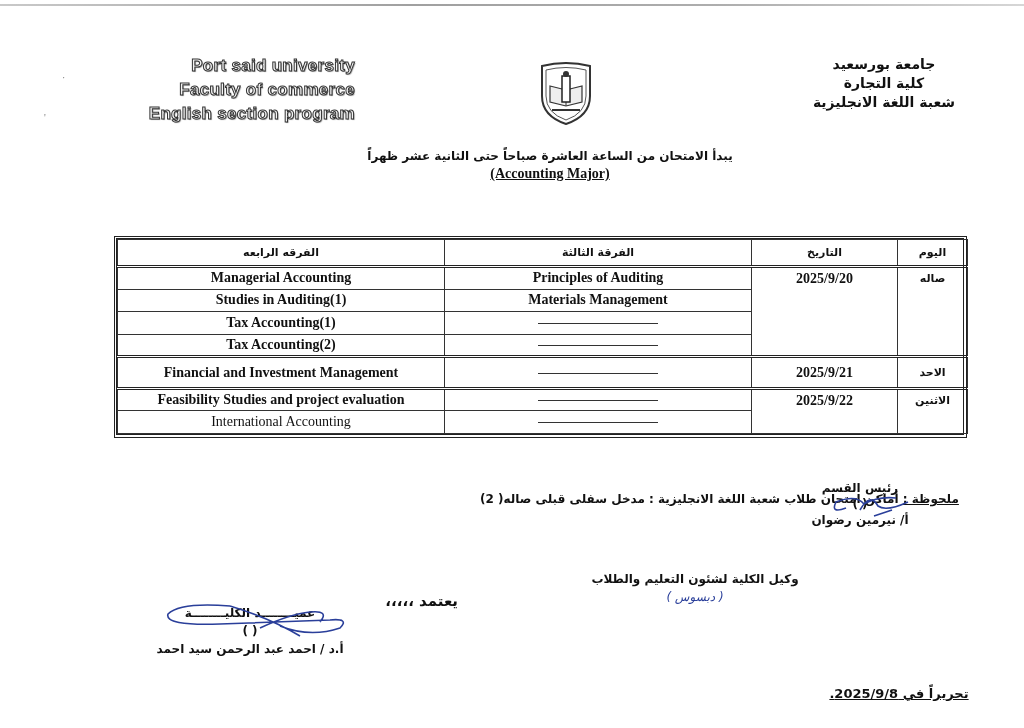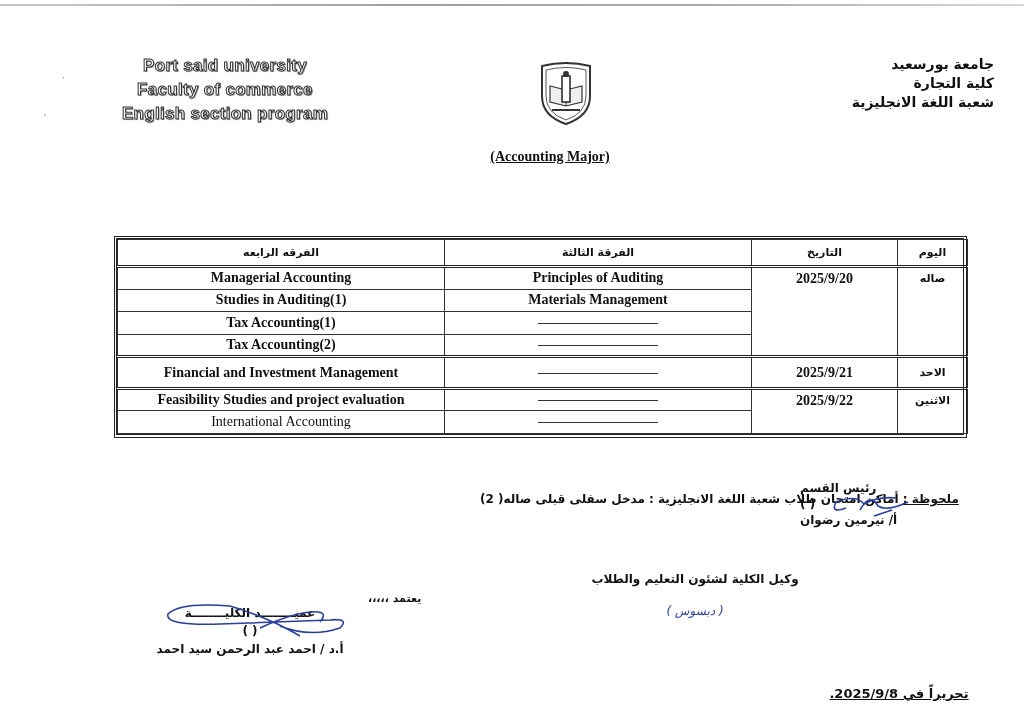--- a/index.html
+++ b/index.html
@@ -3,26 +3,26 @@
   <meta charset="utf-8">
   <style>
     * { box-sizing: border-box; margin: 0; padding: 0; }
     html, body { width: 1024px; height: 728px; background: #ffffff; overflow: hidden; }
     body { position: relative; font-family: "Liberation Serif", serif; color: #111; }
 
     .scan-line { position: absolute; left: 0; top: 4px; width: 1024px; height: 2px;
       background: linear-gradient(to right, #bbb, #888 40%, #999 70%, #ccc); opacity: 0.8; }
 
     
-    .en-header { position: absolute; left: 95px; top: 54px; width: 260px; text-align: center;
+    .en-header { position: absolute; left: 95px; top: 54px; width: 260px; text-align: right;
       font-family: "Liberation Sans", sans-serif; font-weight: bold; font-size: 17px; line-height: 24px;
       color: #f4f4f4; -webkit-text-stroke: 1px #333; text-shadow: 1px 1px 1px #999; letter-spacing: 0.3px; }
 
     
-    .ar-header { position: absolute; right: 30px; top: 55px; width: 220px; direction: rtl; 
+    .ar-header { position: absolute; right: 30px; top: 55px; width: 220px; direction: rtl; text-align: center;
       font-family: "DejaVu Sans", sans-serif; font-weight: bold; font-size: 14px; line-height: 19px; color: #111; }
 
     
     .logo { position: absolute; left: 538px; top: 62px; width: 56px; height: 64px; }
 
     
     .title-block { position: absolute; left: 300px; top: 148px; width: 500px; text-align: center; direction: rtl;
       font-family: "DejaVu Sans", sans-serif; font-weight: bold; font-size: 12px; line-height: 17px; }
     .title-block .major { font-family: "Liberation Serif", serif; font-size: 14px; text-decoration: underline; direction: ltr; }
 
@@ -37,27 +37,27 @@
     td.day { direction: rtl; font-family: "DejaVu Sans", sans-serif; font-size: 11px; vertical-align: top; padding-top: 4px; }
     td.date { vertical-align: top; padding-top: 3px; }
     td.plain { font-weight: normal; }
     .dash { display: inline-block; width: 120px; height: 0; border-bottom: 1px solid #333; vertical-align: middle; }
     tr.r { height: 20px; }
 
     
     .note { position: absolute; left: 480px; top: 458px; width: 480px; direction: rtl; text-align: left;
       font-family: "DejaVu Sans", sans-serif; font-weight: bold; font-size: 12px; line-height: 15px; margin-top: 34px; }
     .note .u { text-decoration: underline; }
-    .head-sig { position: absolute; left: 800px; top: 480px; width: 120px; direction: rtl; text-align: left;
+    .head-sig { position: absolute; left: 800px; top: 480px; width: 120px; direction: rtl; text-align: center;
       font-family: "DejaVu Sans", sans-serif; font-weight: bold; font-size: 12px; line-height: 16px; }
 
     .vice { position: absolute; left: 580px; top: 570px; width: 230px; direction: rtl; text-align: center;
       font-family: "DejaVu Sans", sans-serif; font-weight: bold; font-size: 12px; line-height: 18px; }
-    .approve { position: absolute; left: 368px; top: 592px; width: 90px; direction: rtl; text-align: left;
-      font-family: "DejaVu Sans", sans-serif; font-weight: bold; font-size: 11px; }
+    .approve { position: absolute; left: 368px; top: 592px; width: 90px; direction: rtl; text-align: right;
+      font-family: "DejaVu Sans", sans-serif; font-weight: bold; font-size: 15px; }
     .dean { position: absolute; left: 140px; top: 604px; width: 220px; direction: rtl; text-align: center;
       font-family: "DejaVu Sans", sans-serif; font-weight: bold; font-size: 12px; line-height: 18px; }
 
     .dated { position: absolute; left: 824px; top: 686px; width: 150px; direction: rtl; text-align: center;
       font-family: "DejaVu Sans", sans-serif; font-weight: bold; font-size: 13px; text-decoration: underline; }
 
     .sig { position: absolute; }
     .mark { position: absolute; font-size: 10px; color: #777; }
   </style>
 </head>
@@ -85,20 +85,21 @@
   </svg>
 </div>
 
 <div class="ar-header">
   <div>جامعة بورسعيد</div>
   <div>كلية التجارة</div>
   <div>شعبة اللغة الانجليزية</div>
 </div>
 
 <div class="title-block">
+  <div>يبدأ الامتحان من الساعة العاشرة صباحاً حتى الثانية عشر ظهراً</div>
   <div class="major">(Accounting Major)</div>
 </div>
 
 <div class="tbl-wrap">
   <table>
     <colgroup>
       <col style="width:327px">
         <col style="width:307px">
         <col style="width:146px">
         <col style="width:70px">
@@ -159,21 +160,21 @@
   <div>رئيس القسم</div>
   <div style="height:16px;">(              )</div>
   <div>أ/ نيرمين رضوان</div>
 </div>
 <svg class="sig" style="left:826px;top:490px;" width="90" height="30">
   <path d="M20 18 Q4 24 10 12 Q30 4 38 14 Q52 6 70 8 M34 20 Q44 2 52 16 Q60 22 82 12 M48 26 L66 20" fill="none" stroke="#2a3f9a" stroke-width="1.6"></path>
 </svg>
 
 <div class="vice">
   <div>وكيل الكلية لشئون التعليم والطلاب</div>
-  <div style="color:#2a3f9a;font-weight:normal;font-style:italic;margin-top:14px;">( دبسوس )</div>
+  <div style="color:#2a3f9a;font-weight:normal;font-style:italic;">( دبسوس )</div>
   <div style="height:10px;"></div>
 </div>
 
 <div class="approve">يعتمد ،،،،،</div>
 
 <div class="dean">
   <div>عميــــــــد الكليــــــــة</div>
   <div>(              )</div>
   <div>أ.د / احمد عبد الرحمن سيد احمد</div>
 </div>

